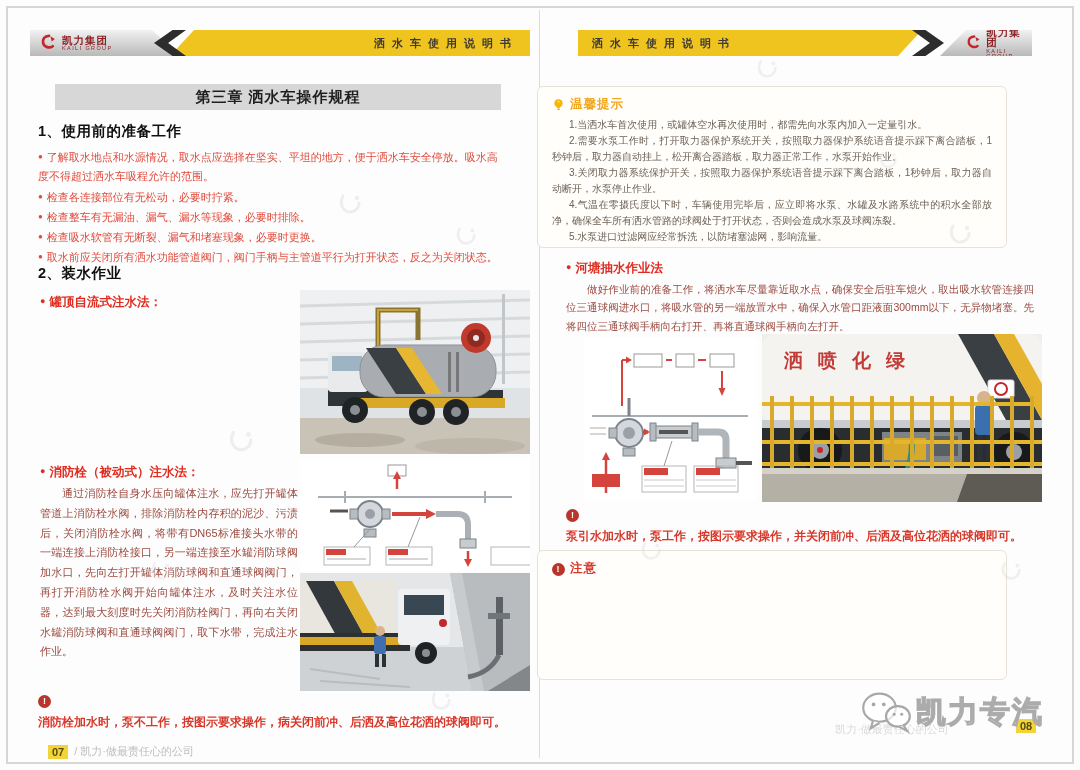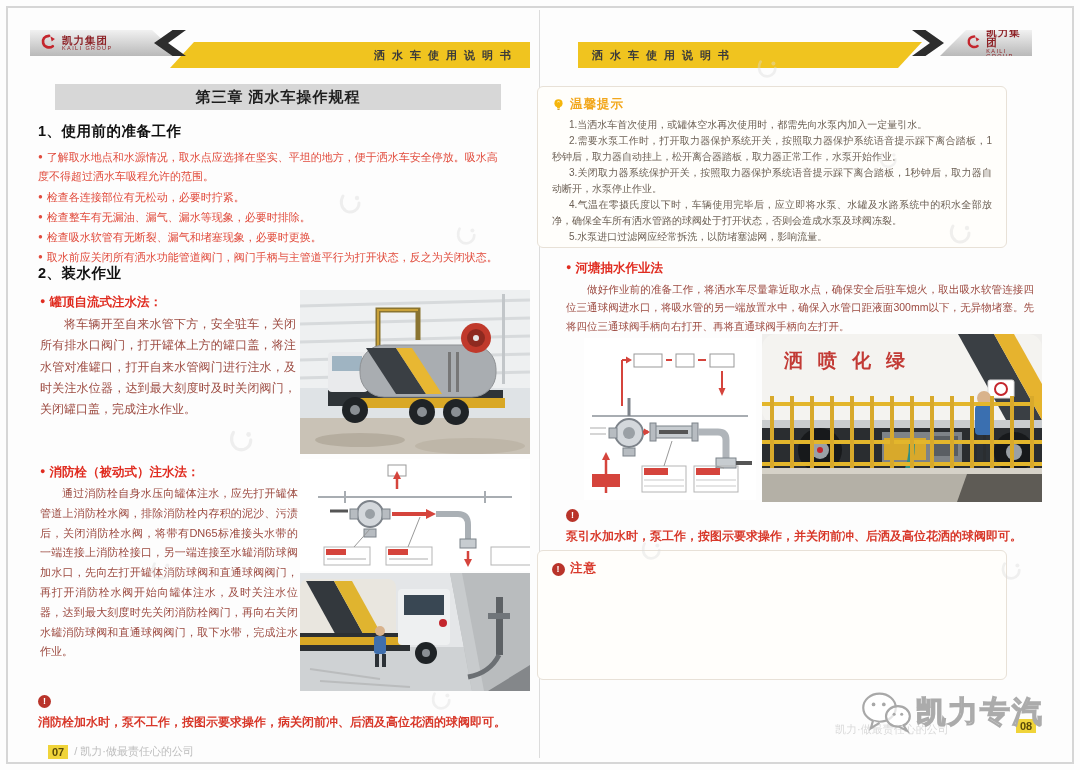--- a/index.html
+++ b/index.html
@@ -7,21 +7,21 @@
           font-family:"Liberation Sans","DejaVu Sans",sans-serif;color:#222;}
   .frame{position:absolute;inset:6px;border:2px solid #d6d6d6;}
   .divider{position:absolute;left:539px;top:10px;width:1px;height:748px;background:#dcdcdc;}
 
   
   .hdr{position:absolute;height:26px;}
   .grayblk{position:absolute;top:0;height:26px;background:linear-gradient(180deg,#f1f1f1,#b9b9b9);}
   .chev{position:absolute;top:0;width:32px;height:26px;background:#2d2d2d;}
   .chev.left{clip-path:polygon(100% 0,58% 0,0 50%,58% 100%,100% 100%,44% 50%);}
   .chev.right{clip-path:polygon(0 0,42% 0,100% 50%,42% 100%,0 100%,56% 50%);}
-  .ybar{position:absolute;top:12px;height:26px;background:#f0c41f;text-align:center;}
+  .ybar{position:absolute;top:0;height:26px;background:#f0c41f;text-align:center;}
   .ybar .btxt{position:absolute;top:0;line-height:26px;font-size:11px;font-weight:bold;
               color:#3a3a3a;letter-spacing:7px;white-space:nowrap;}
   .brand{display:flex;align-items:center;gap:4px;height:26px;}
   .brand .bt{display:flex;flex-direction:column;line-height:1;}
   .brand .bt .cn{font-size:10.5px;font-weight:bold;color:#8d2126;letter-spacing:1px;}
   .brand .bt .en{font-size:5.5px;color:#8d2126;letter-spacing:1.4px;margin-top:1px;}
 
   
   .chapterbar{position:absolute;left:55px;top:84px;width:446px;height:26px;background:#d7d7d7;
               text-align:center;line-height:26px;font-size:15px;font-weight:bold;color:#1e1e1e;letter-spacing:1px;}
@@ -94,21 +94,20 @@
     <div class="bi"><span class="mk">●</span><span>了解取水地点和水源情况，取水点应选择在坚实、平坦的地方，便于洒水车安全停放。吸水高度不得超过洒水车吸程允许的范围。</span></div>
     <div class="bi"><span class="mk">●</span><span>检查各连接部位有无松动，必要时拧紧。</span></div>
     <div class="bi"><span class="mk">●</span><span>检查整车有无漏油、漏气、漏水等现象，必要时排除。</span></div>
     <div class="bi"><span class="mk">●</span><span>检查吸水软管有无断裂、漏气和堵塞现象，必要时更换。</span></div>
     <div class="bi"><span class="mk">●</span><span>取水前应关闭所有洒水功能管道阀门，阀门手柄与主管道平行为打开状态，反之为关闭状态。</span></div>
   </div>
 
   <div class="sec-title" style="left:38px;top:264px;">2、装水作业</div>
 
   <div class="mtitle" style="left:40px;top:294px;"><span class="mk">●</span><span>罐顶自流式注水法：</span></div>
-  <div class="mbody" style="left:40px;top:314px;width:256px;font-size:12px;line-height:1.78;">将车辆开至自来水管下方，安全驻车，关闭所有排水口阀门，打开罐体上方的罐口盖，将注水管对准罐口，打开自来水管阀门进行注水，及时关注水位器，达到最大刻度时及时关闭阀门，关闭罐口盖，完成注水作业。</div>
 
   <div class="imgbox" style="left:300px;top:290px;width:230px;height:164px;">
     <svg width="230" height="164" viewBox="0 0 230 164">
       <rect width="230" height="164" fill="#dfe3e6"></rect>
       <rect x="0" y="0" width="230" height="98" fill="#eef0f1"></rect>
       <g stroke="#d7dadc" stroke-width="3">
         <line x1="0" y1="16" x2="230" y2="10"></line>
           <line x1="0" y1="34" x2="230" y2="28"></line>
         <line x1="0" y1="52" x2="230" y2="46"></line>
           <line x1="0" y1="70" x2="230" y2="64"></line>

